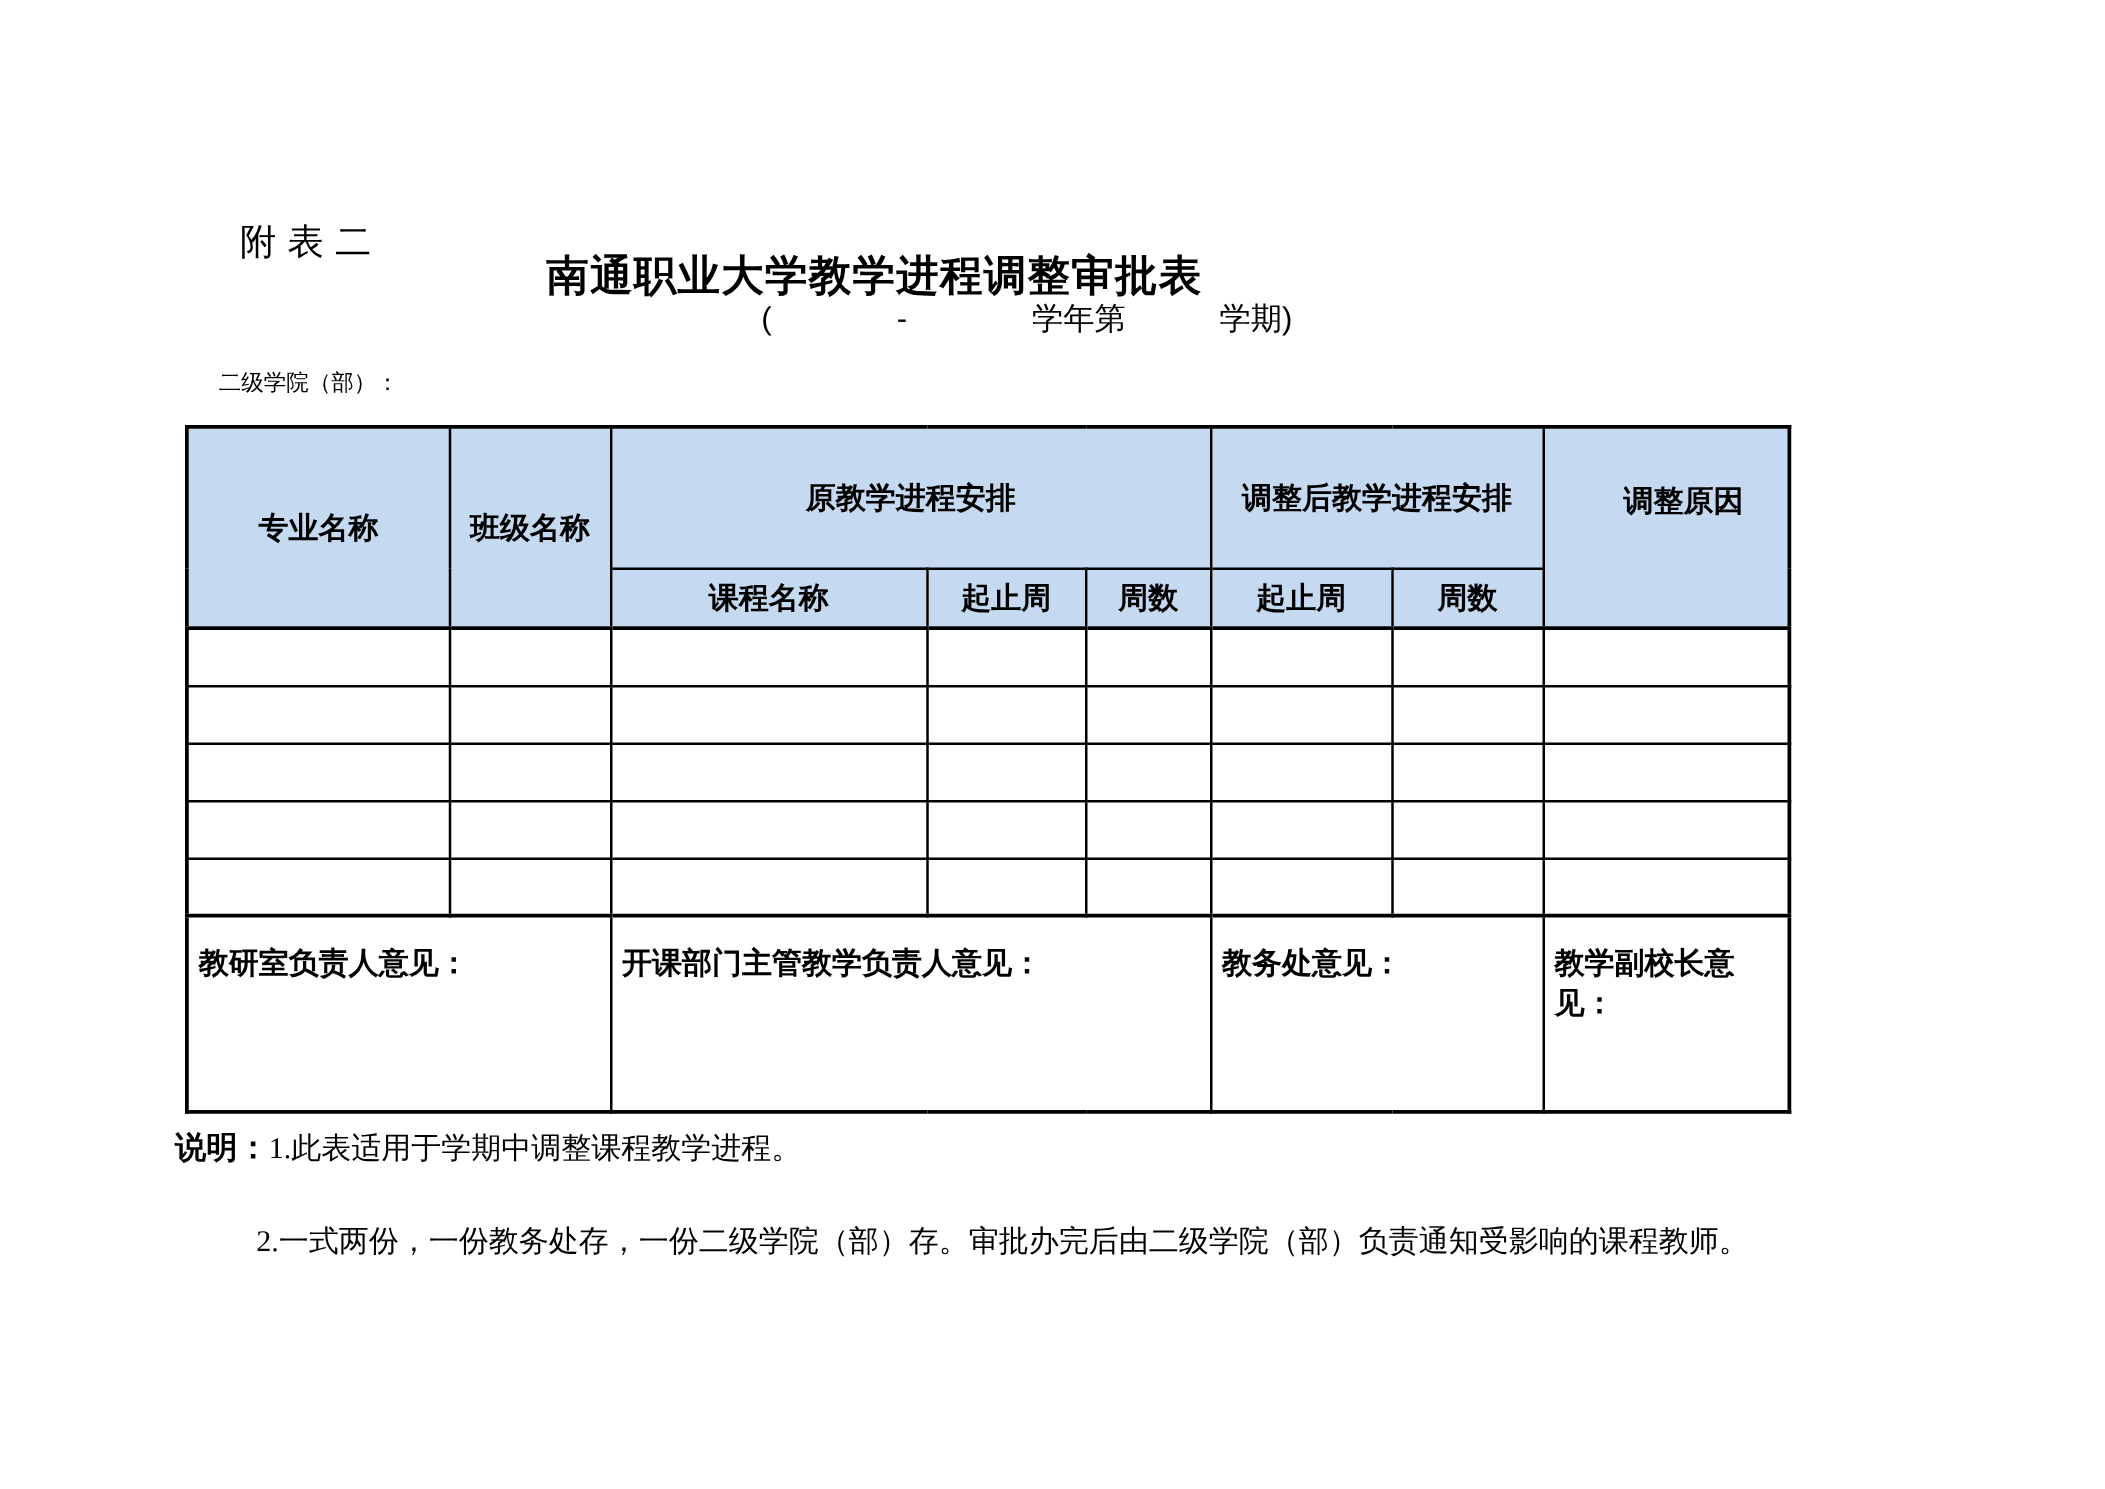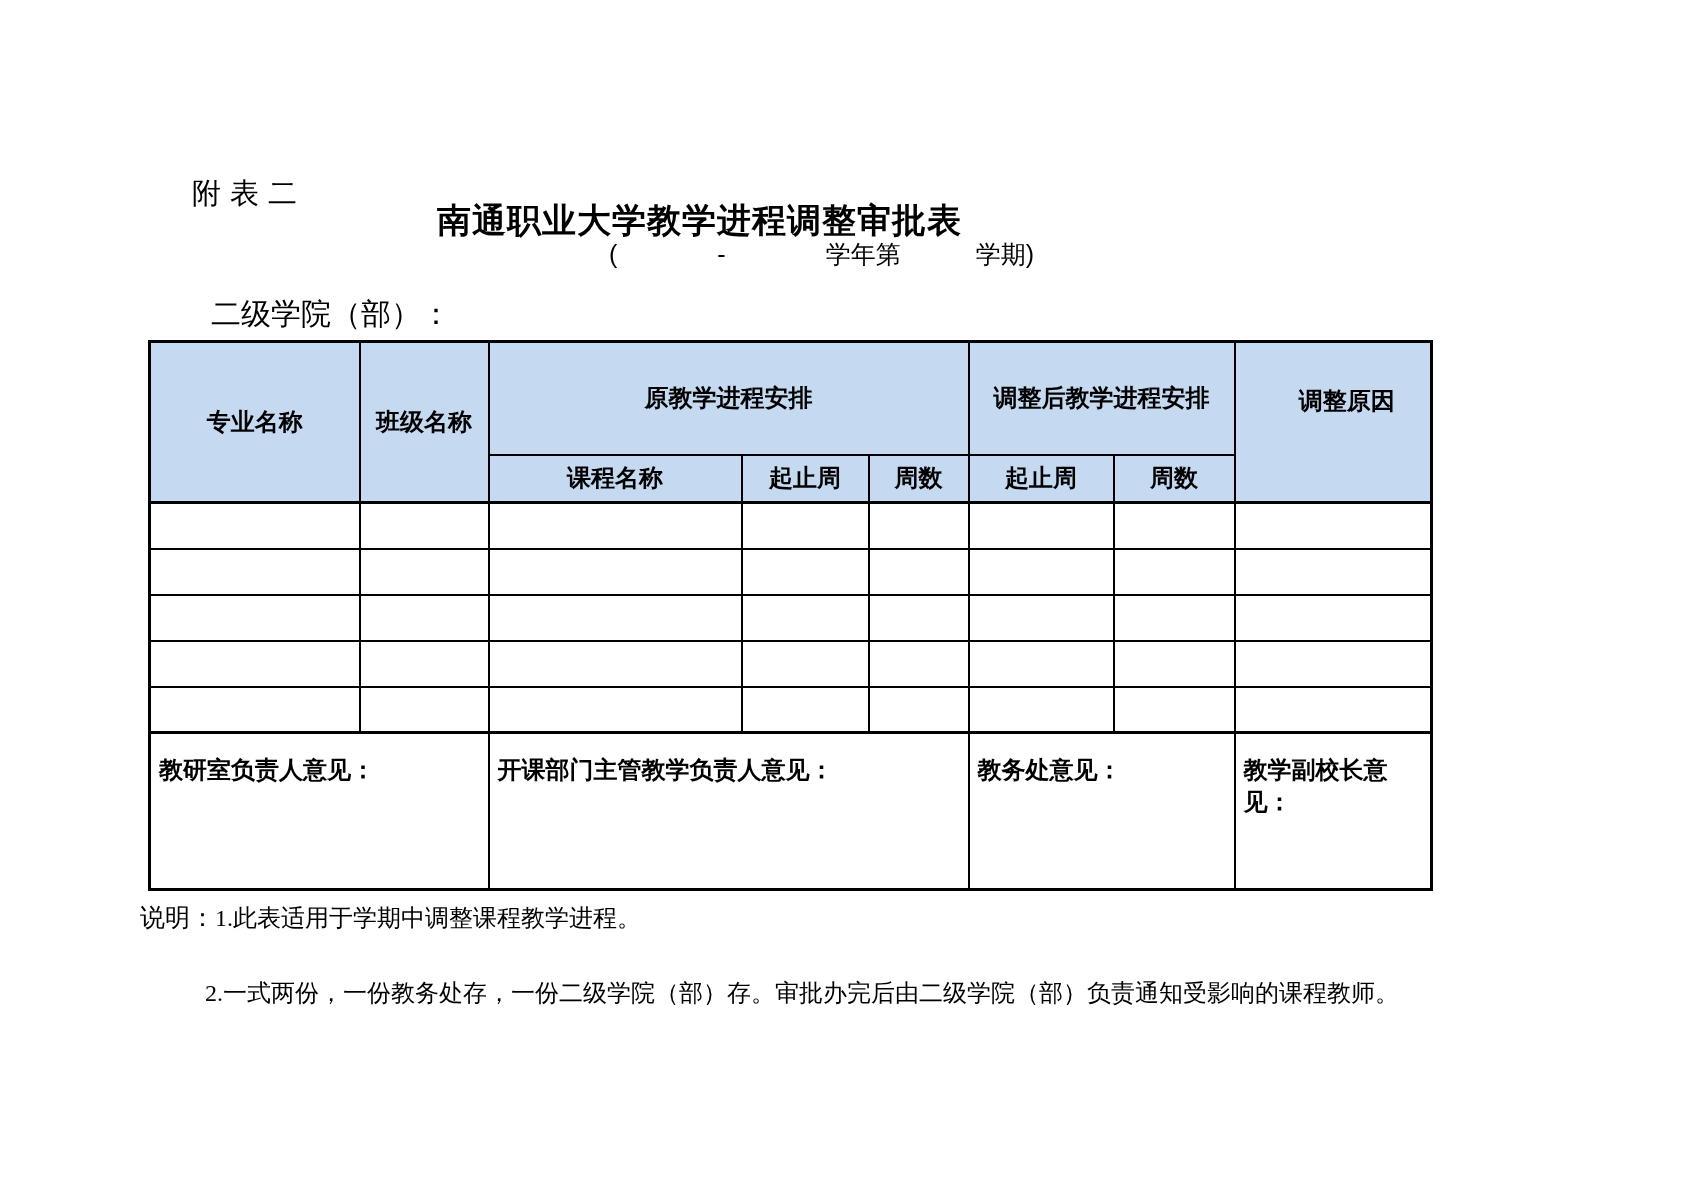--- a/index.html
+++ b/index.html
@@ -30,22 +30,21 @@
   }
   .doc-subtitle {
     position: absolute;
     left: 588px; top: 238px;
     font-size: 25px;
     margin-left: 21px;
   }
   .college-line {
     position: absolute;
     left: 175px; top: 294px;
-    font-size: 30px;
-    margin-left: 36px;
+    font-size: 18px;
   }
   .date-line {
     position: absolute;
     left: 1040px; top: 294px;
     font-size: 25px;
   }
   .date-line .gap-y { margin-left: 58px; }
   .date-line .gap-m { margin-left: 62px; }
   .date-line .gap-d { margin-left: 62px; }
 
@@ -74,21 +73,21 @@
   .row-sig { height: 157px; }
   .row-sig td {
     border-top: 3px solid var(--border-color);
     text-align: left;
     vertical-align: top;
     font-weight: bold;
     padding: 20px 8px;
   }
   .notes { position: absolute; left: 140px; top: 901px; }
   .note-line1 { font-size: 24px; font-family: "Liberation Serif", serif; }
-  .note-label { font-weight: normal; font-size: 25px; font-family: "Liberation Sans", sans-serif; }
+  .note-label { font-weight: bold; font-size: 25px; font-family: "Liberation Sans", sans-serif; }
   .note-line2 {
     position: absolute; left: 65px; top: 76px;
     width: 1400px;
     font-size: 24px;
     font-family: "Liberation Serif", serif;
     white-space: nowrap;
   }
   .page-number {
     position: absolute;
     font-family: "Liberation Serif", serif;

